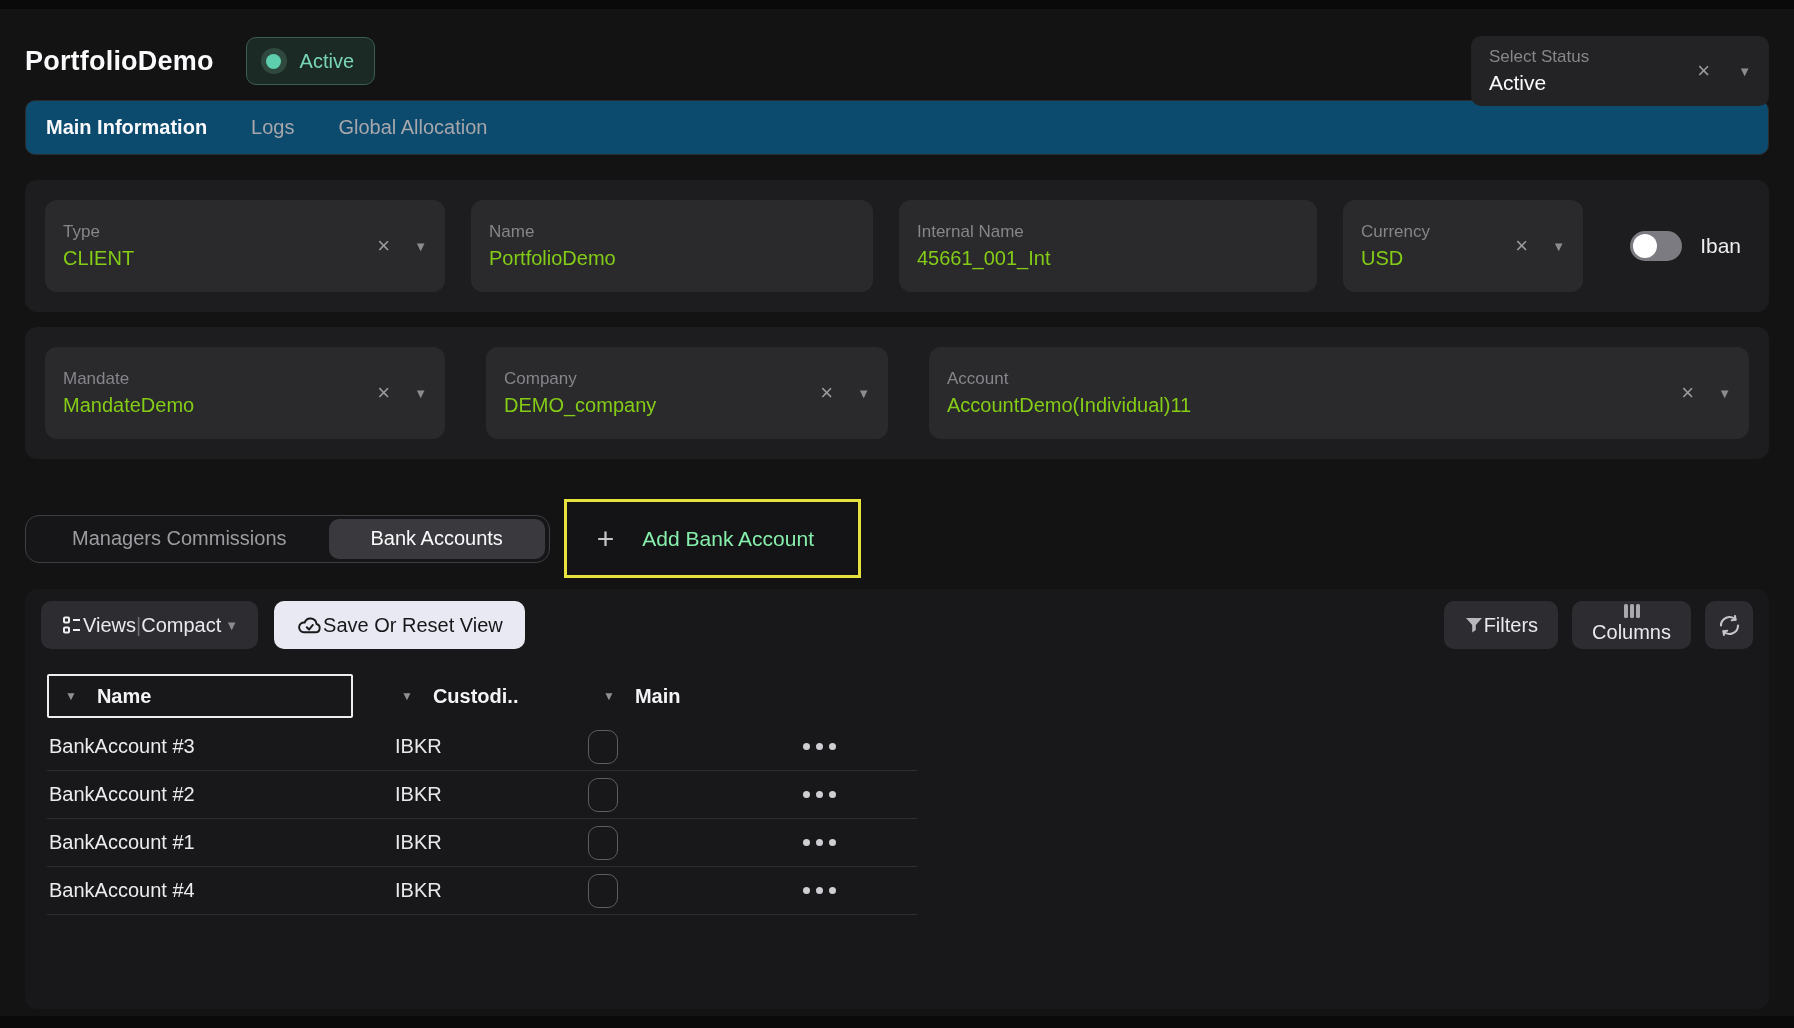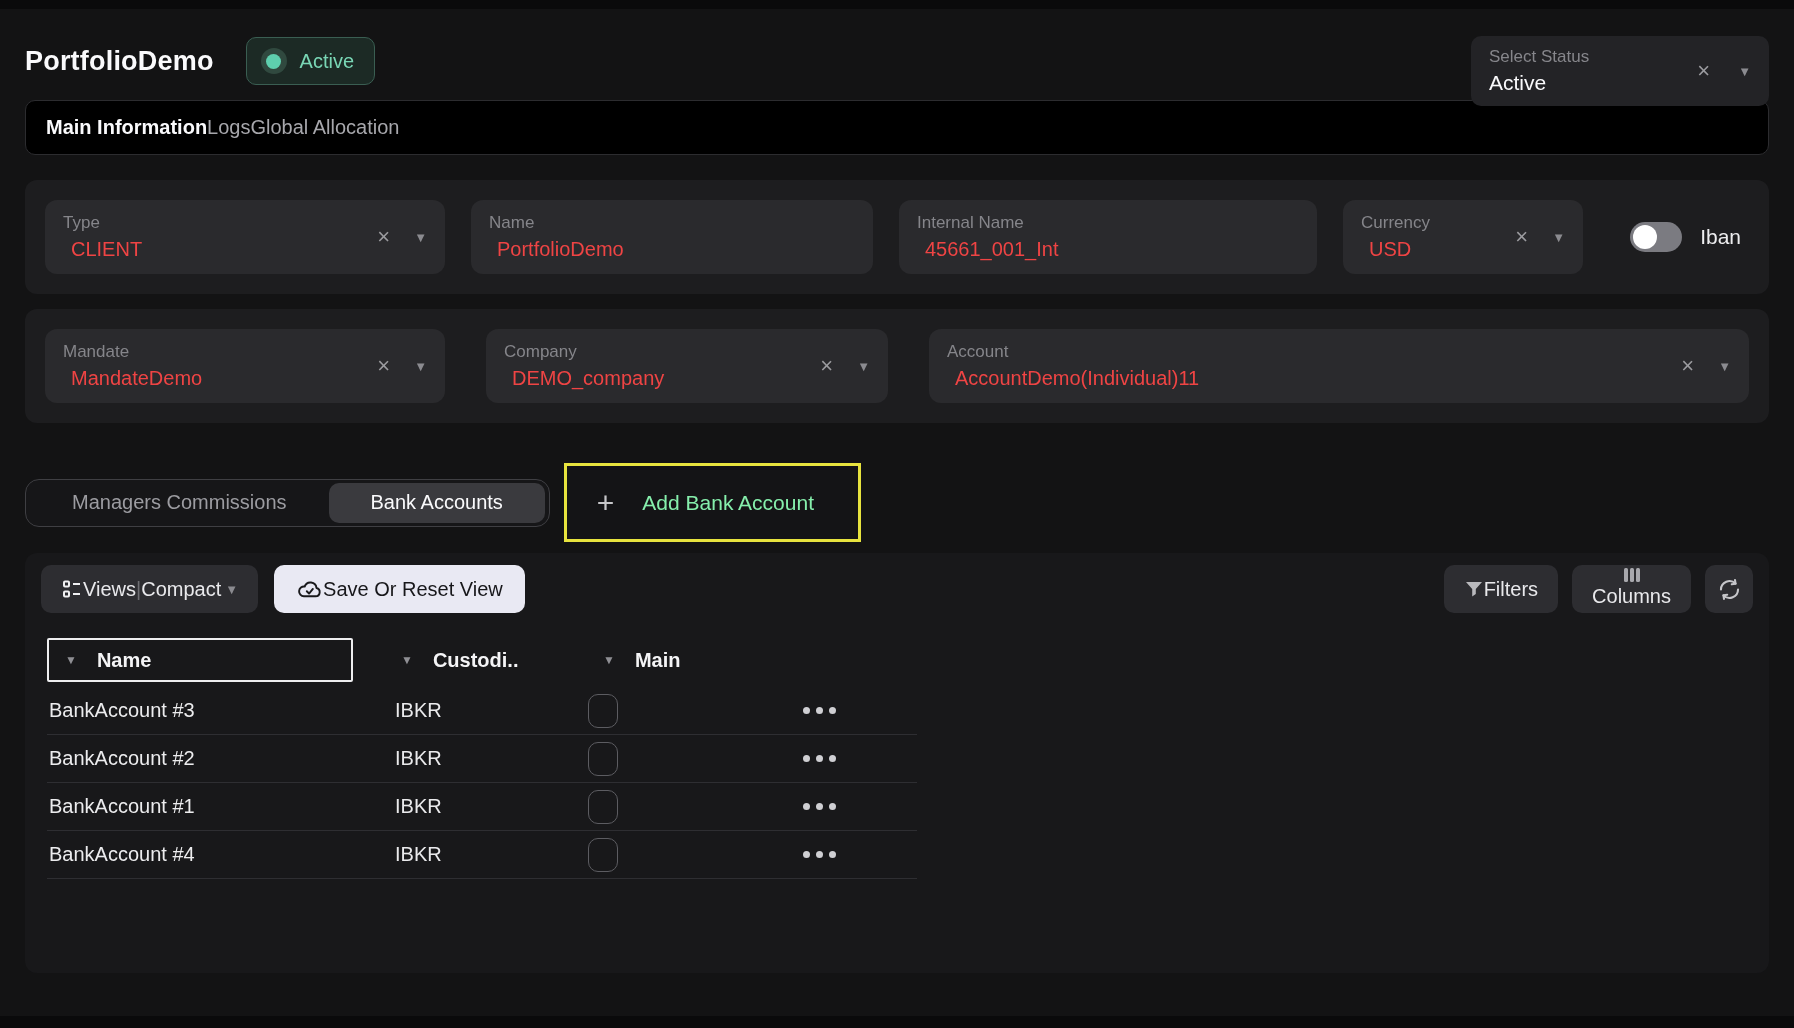--- a/index.html
+++ b/index.html
@@ -36,35 +36,35 @@
   .status-select .texts { flex:1; }
   .status-select .lbl { font-size:17px; color:#86868b; margin-bottom:4px; }
   .status-select .val { font-size:21px; color:#fafafc; }
   .icon-clear { color:#9b9b9f; font-size:22px; line-height:1; }
   .icon-caret { color:#8b8b90; font-size:13px; line-height:1; }
   .status-select .icon-clear { margin-right:28px; }
 
   
   .tabbar {
     margin-top:8px; height:55px; border:1px solid #2c2c2f; border-radius:10px;
-    background:#000000; display:flex; align-items:center; padding:0 20px; 
+    background:#0c4a6e; display:flex; align-items:center; padding:0 20px; gap:44px;
   }
   .tab { font-size:20px; color:#a7a7ac; cursor:default; }
   .tab.active { color:#fafafc; font-weight:700; }
 
   
   .panel { background:#1d1d1f; border-radius:12px; margin-top:25px; padding:20px; display:flex; gap:26px; align-items:center; }
   .panel.second { margin-top:15px;gap:41px; }
   .field {
-    background:#2a2a2d; border-radius:12px; height:74px; padding:13px 18px;
+    background:#2a2a2d; border-radius:12px; height:92px; padding:13px 18px;
     display:flex; align-items:center;justify-content:flex-end;
   }
   .field .texts { flex:1; min-width:0; }
   .field .flabel { font-size:17px; color:#85858a; margin-bottom:5px; }
-  .field .fvalue { font-size:20px; color:#ef4444; white-space:nowrap;margin-left:8px; }
+  .field .fvalue { font-size:20px; color:#84cc16; white-space:nowrap; }
   .field .ficons { display:flex; align-items:center; gap:24px; padding-left:12px; }
   .w-type { width:400px; }
   .w-name { width:402px; }
   .w-int  { width:418px; }
   .w-cur  { width:240px; }
   .w-man  { width:400px; }
   .w-com  { width:402px; }
   .w-acc  { flex:1; }
 
   .iban-group { display:flex; align-items:center; gap:18px; margin-left:auto; padding-right:8px; }

